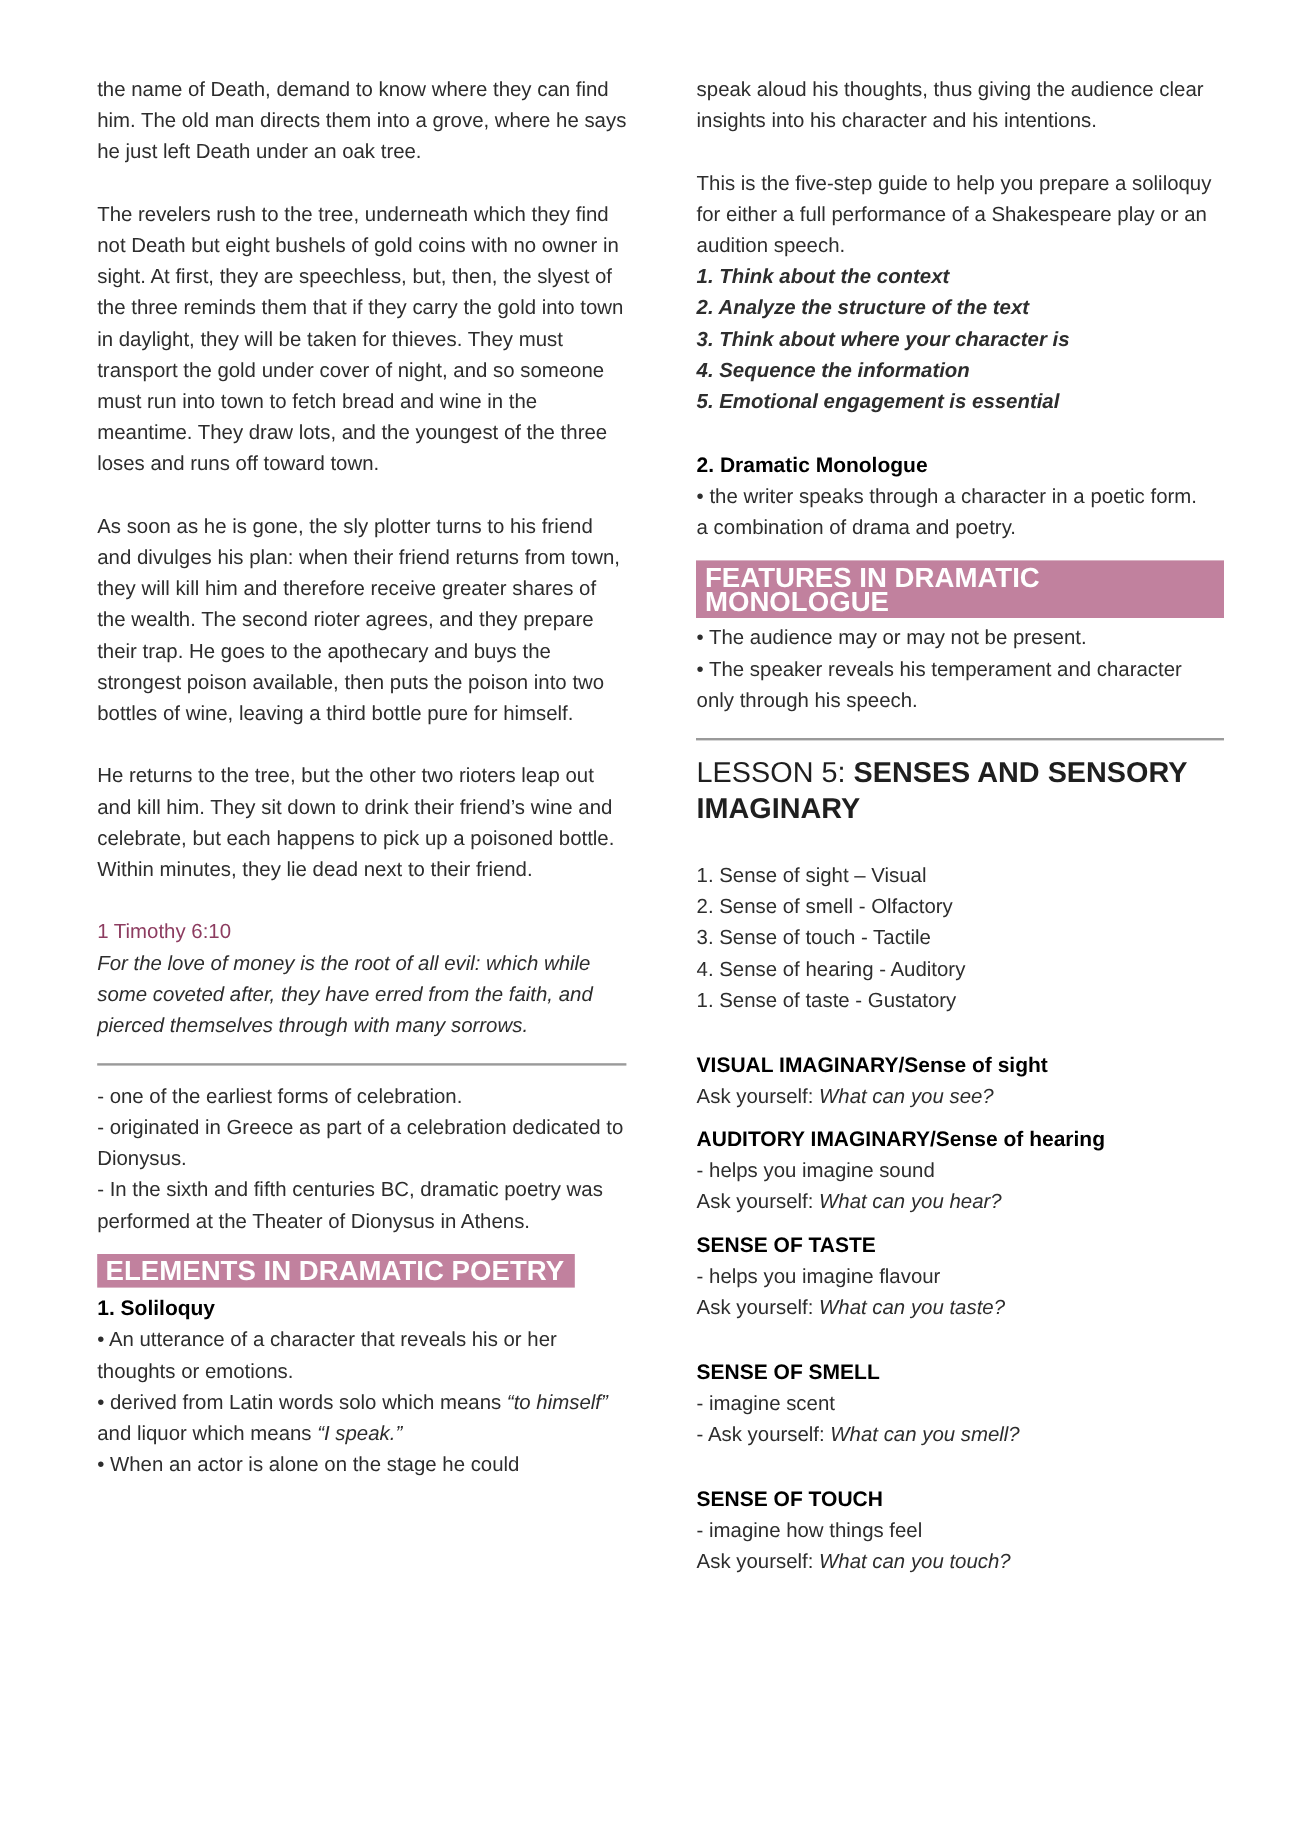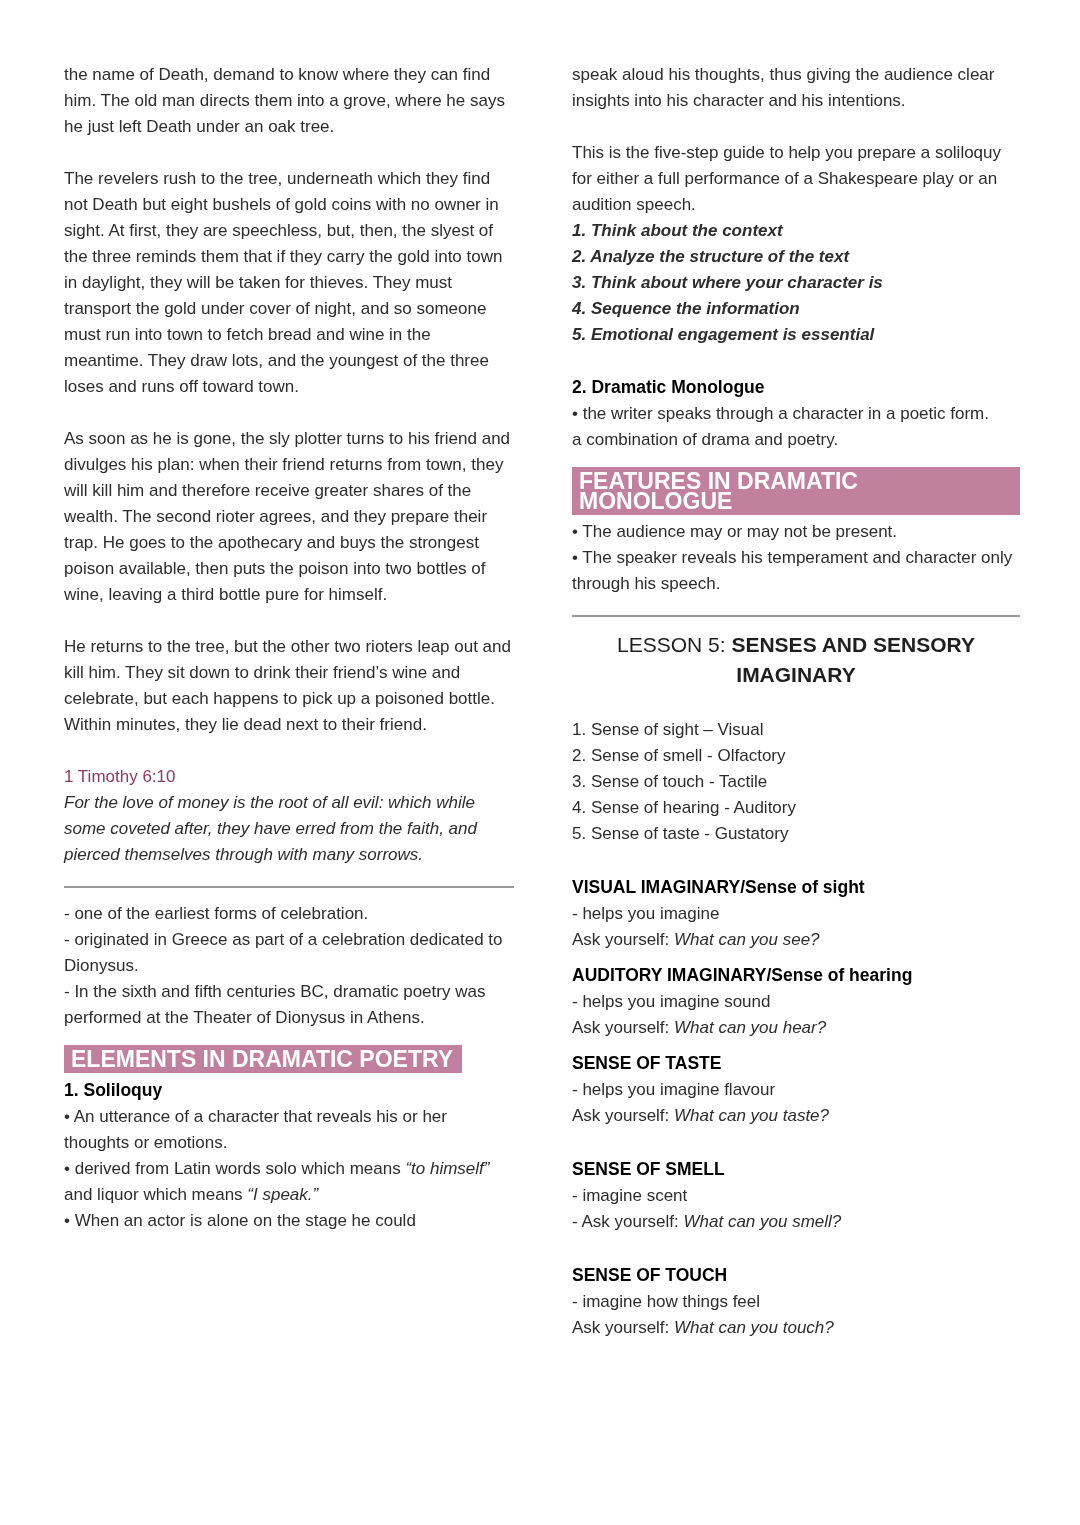--- a/index.html
+++ b/index.html
@@ -9,44 +9,43 @@
     font-family:"Liberation Sans", sans-serif;
     color:#2d2d2d;
     overflow:hidden;
   }
   .page {
     width:1080px; height:1525px;
     padding:62px 60px 0 64px;
     display:flex;
   }
   .col { font-size:17px; line-height:26px; }
-  .col-left  { width:450px; margin-right:58px; }
+  .col-left  { width:450px; margin-right:58px;margin-left:17px; }
   .col-right { width:448px; }
 
   .para { margin:0 0 26px 0; }
   .line { margin:0; }
   .mb   { margin-bottom:26px; }
 
   .italic { font-style:italic; }
   .bold-italic { font-weight:700; font-style:italic; }
 
   .ref { color:#8d3c60; }
   .quote { font-style:italic; }
 
   .divider {
     border:none;
     border-top:2px solid #9a9a9a;
     margin:18px 0 13px 0;
   }
 
   .lesson-heading {
-    font-size:21px; line-height:30px;
+    font-size:24px; line-height:30px;
     font-weight:400; color:#1f1f1f;
     margin:0 0 5px 0;
-    text-align:center;
   }
   .lesson-heading .bold { font-weight:700; }
   .lesson-heading.mb-lg { margin-bottom:27px; }
 
   .highlight-bar {
     display:inline-block;
     background:#c1819e;
     color:#ffffff;
     font-weight:700;
     font-size:23px; line-height:20px;
@@ -121,25 +120,24 @@
     <p class="line">• The speaker reveals his temperament and character only through his speech.</p>
 
     <hr class="divider">
 
     <h2 class="lesson-heading mb-lg"><span>LESSON 5: </span><span class="bold">SENSES AND SENSORY IMAGINARY</span></h2>
 
     <p class="line">1. Sense of sight – Visual</p>
     <p class="line">2. Sense of smell - Olfactory</p>
     <p class="line">3. Sense of touch - Tactile</p>
     <p class="line">4. Sense of hearing - Auditory</p>
-    <p class="line">5. Sense of taste - Gustatory</p>
+    <p class="line">1. Sense of taste - Gustatory</p>
 
     <div class="sense-section mt-lg">
       <h3 class="sub-heading">VISUAL IMAGINARY/Sense of sight</h3>
-      <p class="line">- helps you imagine</p>
       <p class="line"><span>Ask yourself: </span><span class="italic">What can you see?</span></p>
     </div>
 
     <div class="sense-section">
       <h3 class="sub-heading">AUDITORY IMAGINARY/Sense of hearing</h3>
       <p class="line">- helps you imagine sound</p>
       <p class="line"><span>Ask yourself: </span><span class="italic">What can you hear?</span></p>
     </div>
 
     <div class="sense-section">

